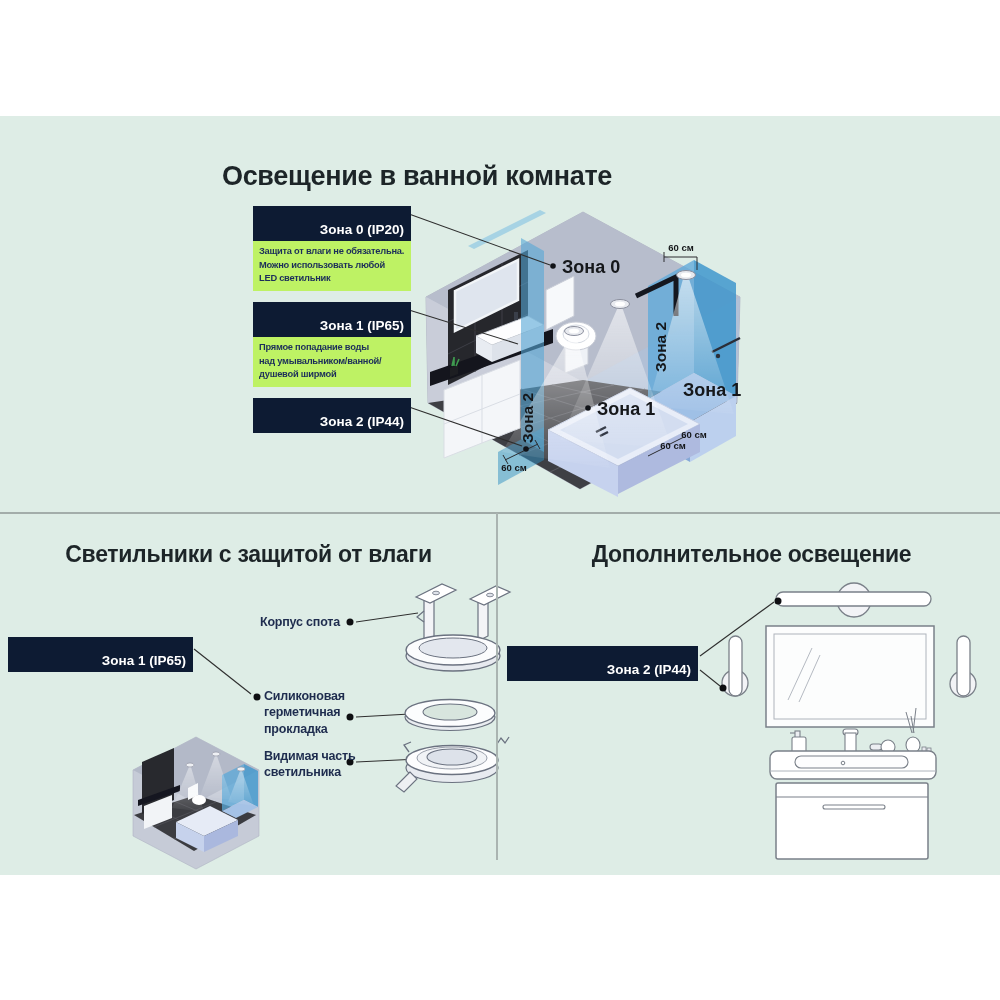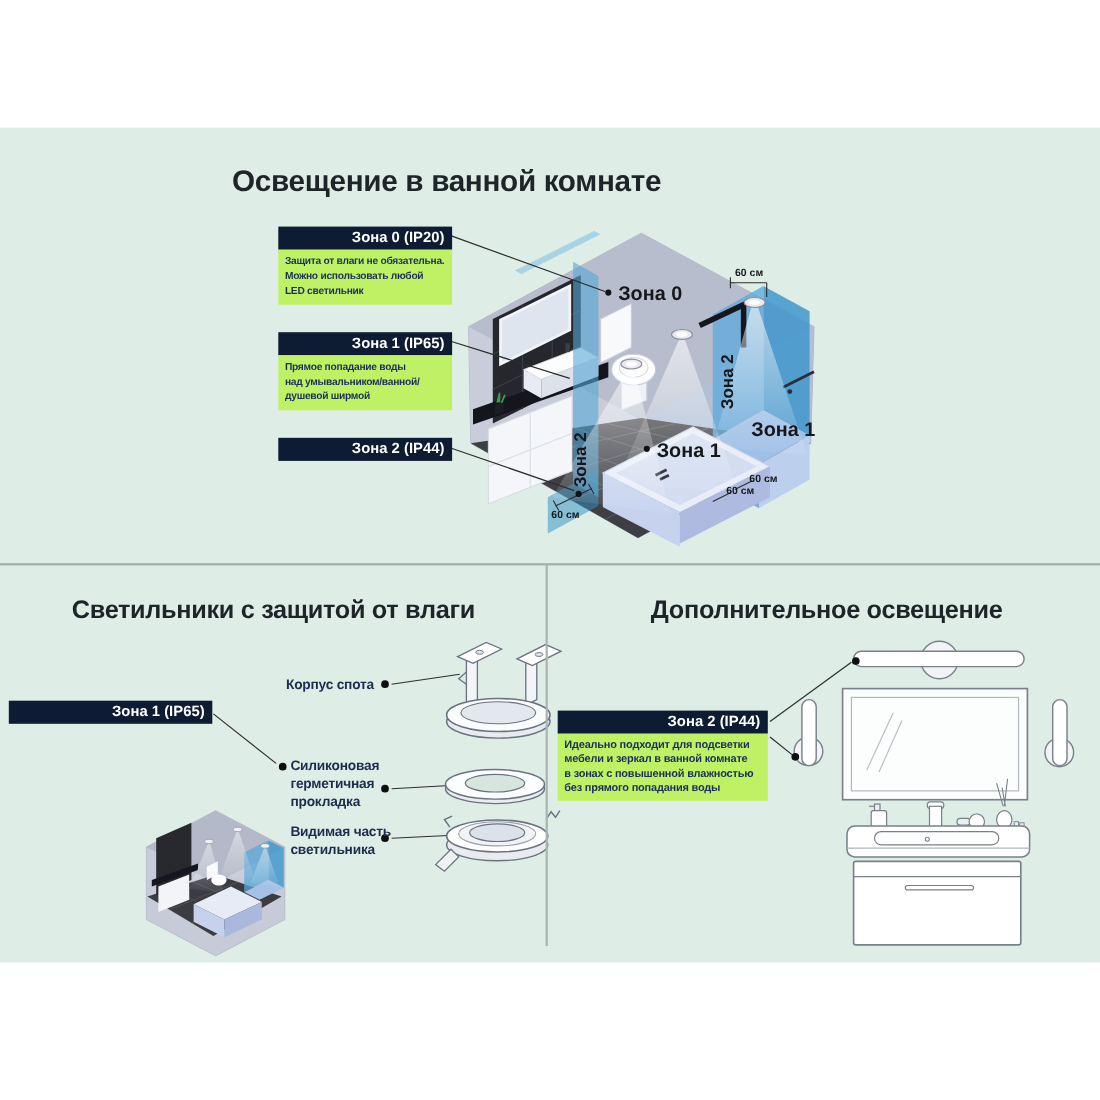--- a/index.html
+++ b/index.html
@@ -3,33 +3,33 @@
 <meta charset="utf-8">
 <style>
   html,body{margin:0;padding:0;}
   body{
     width:1000px;height:1000px;position:relative;background:#ffffff;
     font-family:"Liberation Sans", sans-serif;overflow:hidden;
   }
   .panel{position:absolute;left:0;top:116px;width:1000px;height:759px;background:#deede6;}
   .art{position:absolute;left:0;top:0;width:1000px;height:1000px;pointer-events:none;}
   .main-title{
-    position:absolute;left:0;top:146px;width:804px;margin:4px;text-align:center;
+    position:absolute;left:0;top:146px;width:804px;margin:15px;text-align:center;
     font-size:27px;font-weight:800;color:#1d2528;letter-spacing:-.3px;
   }
   .section-title{
     position:absolute;top:541px;margin:0;text-align:center;
     font-size:23px;font-weight:800;color:#1d2528;letter-spacing:-.3px;
   }
   .st-left{left:0;width:497px;}
   .st-right{left:503px;width:497px;}
   .callout{position:absolute;}
   .co-hd{
     background:#0d1b33;color:#ffffff;font-weight:700;font-size:13.5px;
-    text-align:right;padding:2px 7px 4px 4px;white-space:nowrap;
+    text-align:right;padding:16px 7px 4px 4px;white-space:nowrap;
   }
   .co-bd{
     background:#bef264;color:#1c2e5a;font-weight:700;
     padding:4px 4px 5px 6px;
   }
   .co-bd .ln{white-space:nowrap;}
   .bd-top .ln{font-size:9.3px;line-height:13.5px;letter-spacing:-.25px;}
   .bd-btm .ln{font-size:10px;line-height:13px;letter-spacing:-.2px;}
   .plabel{
     position:absolute;font-weight:700;font-size:12.5px;line-height:1.3;
@@ -364,19 +364,13 @@
   <div>герметичная</div>
   <div>прокладка</div>
 </div>
 <div class="plabel" style="left:264px;top:748px">
   <div>Видимая часть</div>
   <div>светильника</div>
 </div>
 
 <div class="callout" style="left:507px;top:646px;width:191px">
   <div class="co-hd">Зона 2  (IP44)</div>
-  <div class="co-bd bd-btm">
-    <div class="ln">Идеально подходит для подсветки</div>
-    <div class="ln">мебели и зеркал в ванной комнате</div>
-    <div class="ln">в зонах с повышенной влажностью</div>
-    <div class="ln">без прямого попадания воды</div>
-  </div>
 </div>
 
 </body></html>

